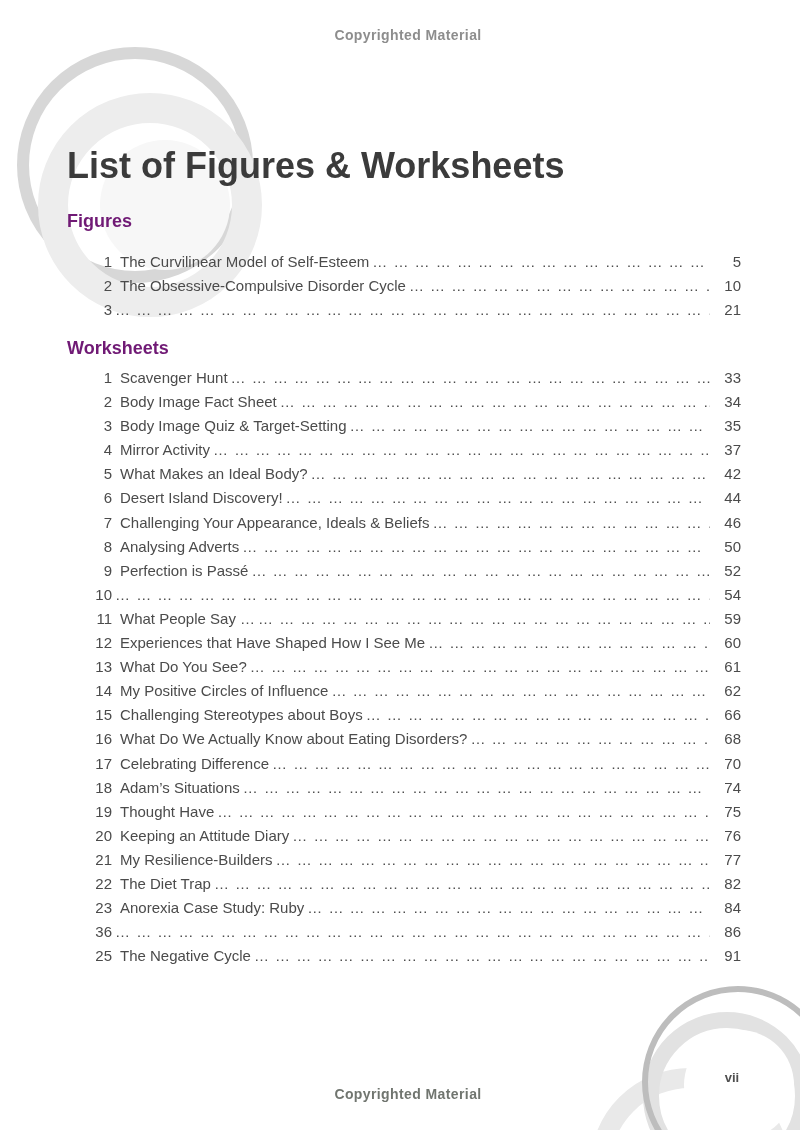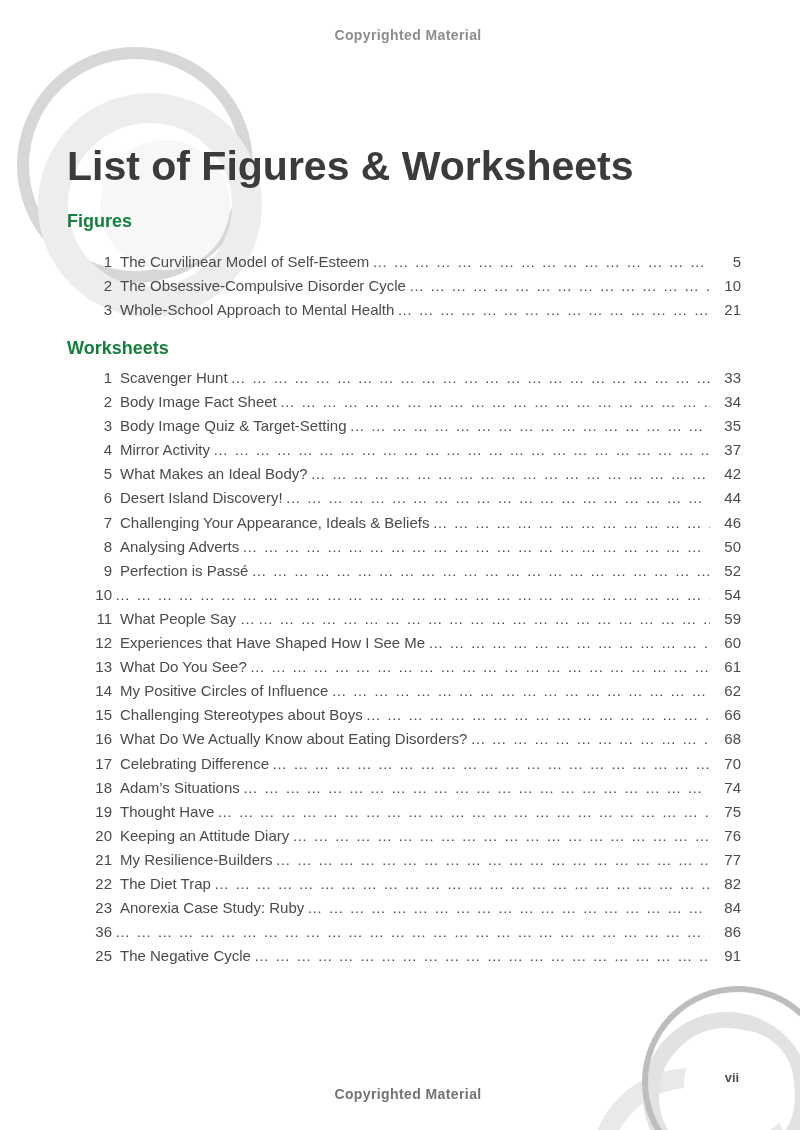--- a/index.html
+++ b/index.html
@@ -19,25 +19,25 @@
   .disc-br{left:684px;top:1030px;width:110px;height:110px;background:#ffffff;}
   
   .copyright{
     position:absolute;left:0;width:100%;text-align:center;
     font-weight:700;font-size:14px;letter-spacing:0.4px;z-index:2;padding-left:8px;
   }
   .copyright.top{top:27px;color:#8d8d8d;}
   .copyright.bottom{top:1086px;color:#70756f;}
   .page-title{
     position:absolute;left:67px;top:146px;margin:0;z-index:2;
-    font-size:41px;font-weight:700;color:#3b3b3b;line-height:40px;
+    font-size:36px;font-weight:700;color:#3b3b3b;line-height:40px;
   }
   .section-heading{
     position:absolute;left:67px;margin:0;z-index:2;
-    font-size:18px;font-weight:700;color:#15803d;line-height:24px;
+    font-size:18px;font-weight:700;color:#701a75;line-height:24px;
   }
   .figures-heading{top:209px;}
   .worksheets-heading{top:336px;}
   .toc-list{position:absolute;left:67px;width:674px;z-index:2;}
   .figures-list{top:250px;}
   .worksheets-list{top:366px;}
   .toc-row{
     display:flex;align-items:baseline;height:24.1px;
     font-size:15px;color:#4b4b4b;line-height:24.1px;
   }
@@ -85,21 +85,20 @@
         <span class="row-page">5</span>
       </div>
       <div class="toc-row">
         <span class="row-num">2</span>
         <span class="row-title">The Obsessive-Compulsive Disorder Cycle</span>
         <span class="leader">… … … … … … … … … … … … … … … … … … … … … … … … … … … … … … … … … … … … … … … … … … … … … … … … … … … … … … … … … … … …</span>
         <span class="row-page">10</span>
       </div>
       <div class="toc-row">
         <span class="row-num">3</span>
-        <span class="row-title">Whole-School Approach to Mental Health</span>
         <span class="leader">… … … … … … … … … … … … … … … … … … … … … … … … … … … … … … … … … … … … … … … … … … … … … … … … … … … … … … … … … … … …</span>
         <span class="row-page">21</span>
       </div>
     </div>
 
   <h2 class="section-heading worksheets-heading">Worksheets</h2>
 
   <div class="toc-list worksheets-list">
 
   <div class="toc-row">

